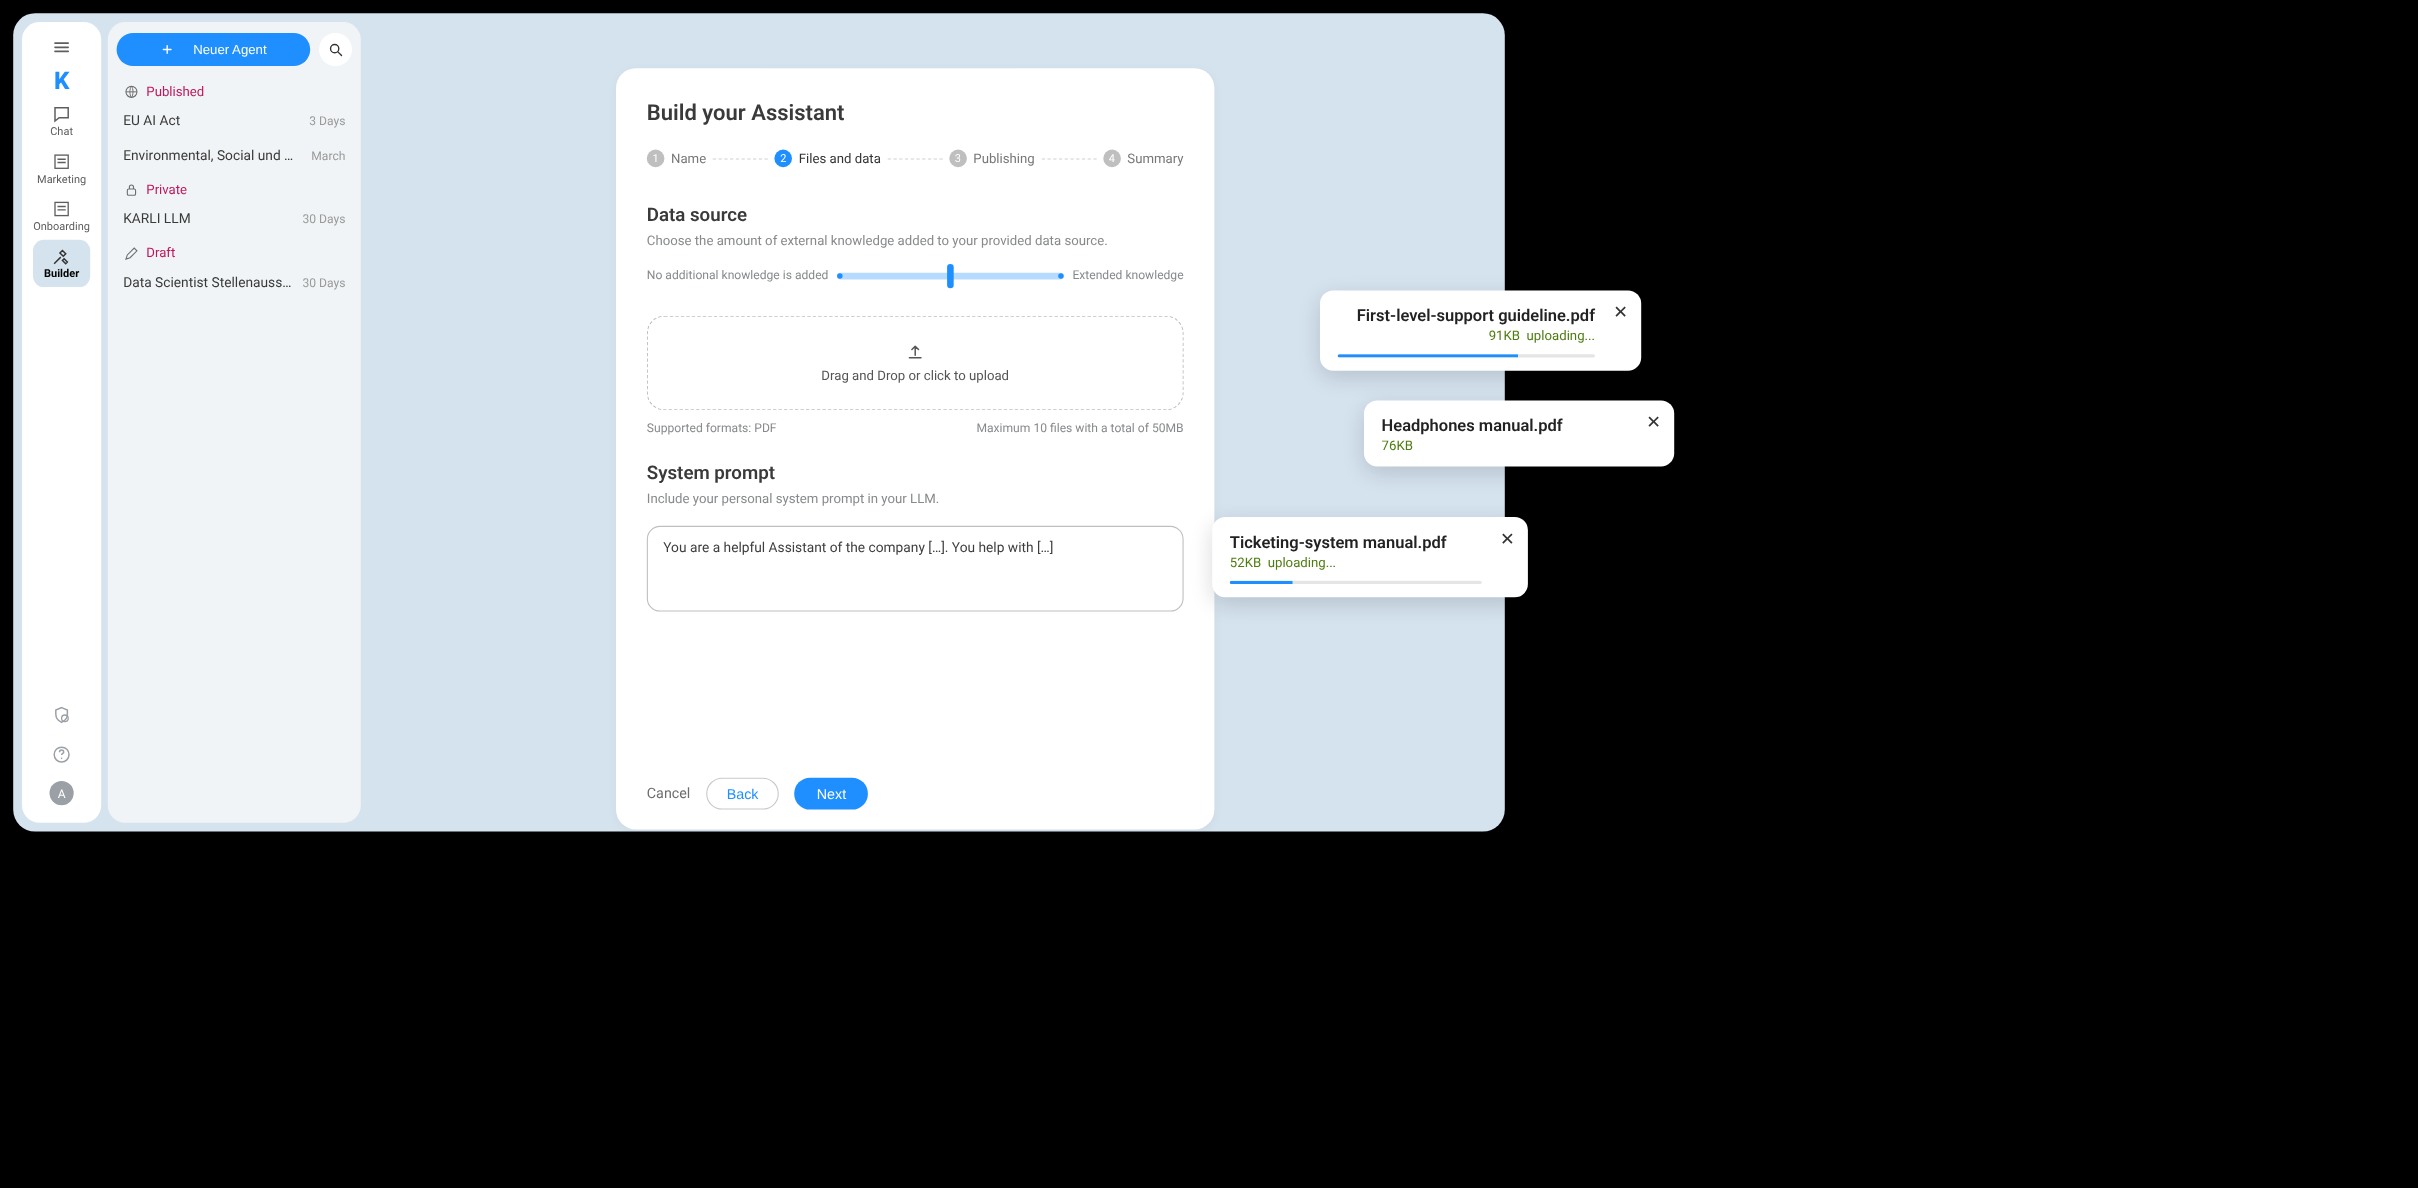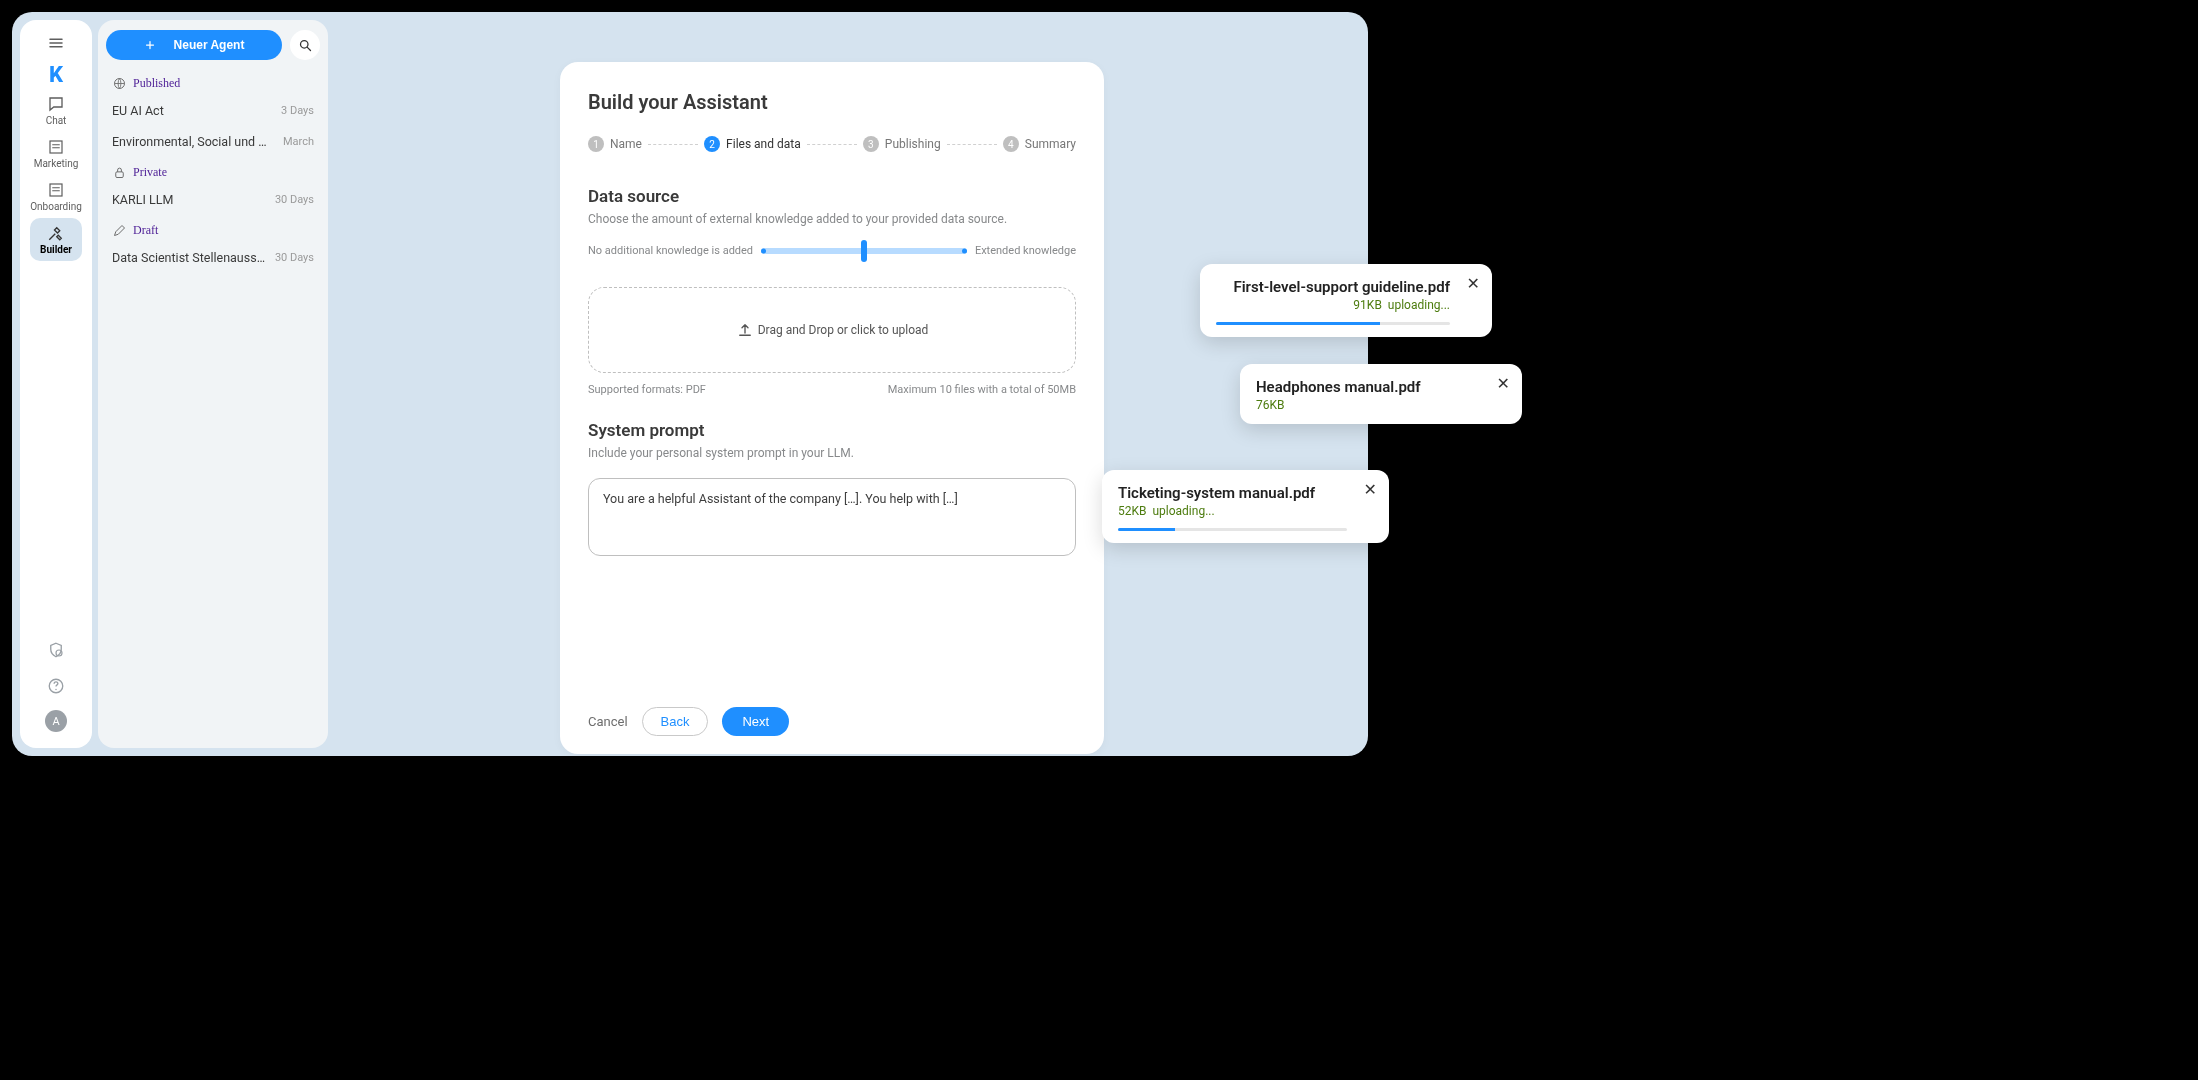--- a/index.html
+++ b/index.html
@@ -56,25 +56,25 @@
     width: 230px;
     background:#f1f4f6;
     border-radius:16px;
     margin:8px 0 8px 6px;
     padding:10px 0;
     display:flex; flex-direction:column;
   }
   .list-header { display:flex; align-items:center; gap:8px; padding:0 8px 8px; }
   .new-agent-btn {
     flex:1; background:#1f8fff; color:#fff; border:none; border-radius:20px;
-    height:30px; font-size:12px; font-weight:700; cursor:pointer;
+    height:30px; font-size:12px; font-weight:400; cursor:pointer;
     display:flex; align-items:center; justify-content:center; gap:18px;
   }
   .search-btn { width:30px; height:30px; border-radius:50%; background:#fff; display:flex; align-items:center; justify-content:center; cursor:pointer; }
-  .section-label { display:flex; align-items:flex-start; gap:6px; padding:8px 14px 4px; font-size:12px; color:#4c1d95;font-family:Liberation Serif, serif; }
+  .section-label { display:flex; align-items:flex-start; gap:6px; padding:8px 14px 4px; font-size:12px; color:#be185d; }
   .agent-item { display:flex; align-items:center; justify-content:space-between; padding:8px 14px; font-size:12.5px; color:#3a3a3a; cursor:pointer; }
   .agent-item .meta { color:#9a9a9a; font-size:11px; }
   .agent-item .name { max-width:155px; white-space:nowrap; overflow:hidden; text-overflow:ellipsis; }
 
   
   .stage { flex:1; position:relative; }
   .modal {
     position:absolute;
     left:232px;
     top:50px;
@@ -93,21 +93,21 @@
   .step.active .num { background:#1f8fff; }
   .step.active { color:#333; }
   .step-sep { flex:1; height:0; border-top:1px dashed #d0d0d0; min-width:30px; }
   .modal h2 { font-size:17px; font-weight:600; color:#3a3a3a; margin-bottom:6px; }
   .hint { font-size:12px; color:#87898b; margin-bottom:18px; }
   .slider-row { display:flex; align-items:center; gap:8px; font-size:11px; color:#87898b; margin-bottom:30px; }
   .slider { flex:1; position:relative; height:6px; background:#b7dbff; border-radius:3px; }
   .slider .dot { position:absolute; top:50%; width:5px; height:5px; border-radius:50%; background:#1f8fff; transform:translateY(-50%); }
   .slider .dot.left{left:0}.slider .dot.right{right:0}
   .slider .thumb { position:absolute; left:50%; top:50%; width:6px; height:22px; background:#1f8fff; border-radius:3px; transform:translate(-50%,-50%); }
-  .dropzone { border:1.5px dashed #bfbfbf; border-radius:16px; height:86px; display:flex; flex-direction:row; align-items:center; justify-content:center; gap:4px; cursor:pointer; padding:0 80px; }
+  .dropzone { border:1.5px dashed #bfbfbf; border-radius:16px; height:86px; display:flex; flex-direction:column; align-items:center; justify-content:center; gap:4px; cursor:pointer; padding:0 80px; }
   .dropzone .dz-text { font-size:12px; color:#555; line-height:1.4; }
   .dz-meta { display:flex; justify-content:space-between; font-size:11px; color:#87898b; margin:10px 0 24px; }
   .sysprompt-box { border:1px solid #bfbfbf; border-radius:12px; padding:12px 14px; min-height:78px; font-size:12.5px; color:#3e3e3e; }
   .modal-footer { margin-top:auto; display:flex; align-items:center; gap:14px; }
   .btn-cancel { color:#6d6d6d; font-size:13px; cursor:pointer; }
   .btn-back { border:1px solid #c9c9c9; background:#fff; color:#1f8fff; border-radius:20px; padding:6px 18px; font-size:13px; cursor:pointer; }
   .btn-next { background:#1f8fff; color:#fff; border:none; border-radius:20px; padding:7px 20px; font-size:13px; cursor:pointer; }
 
   
   .upload-card {

